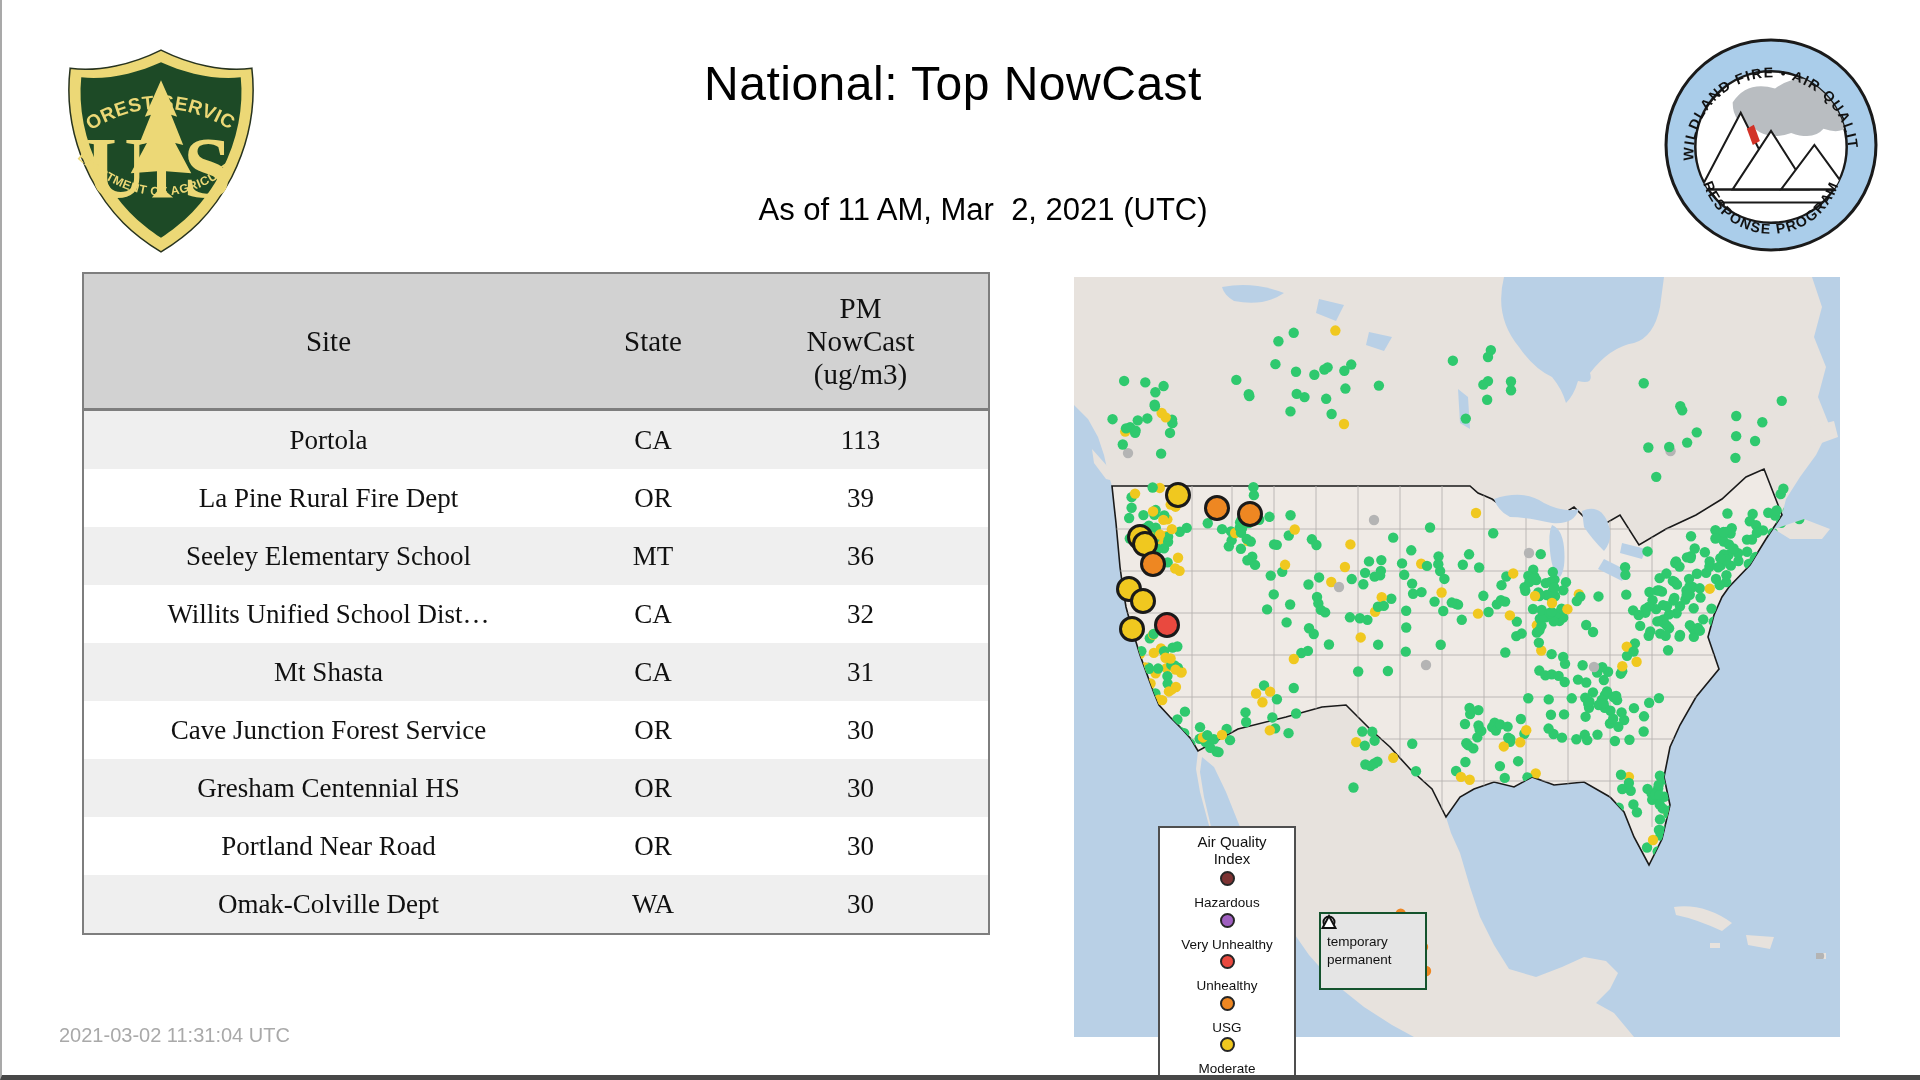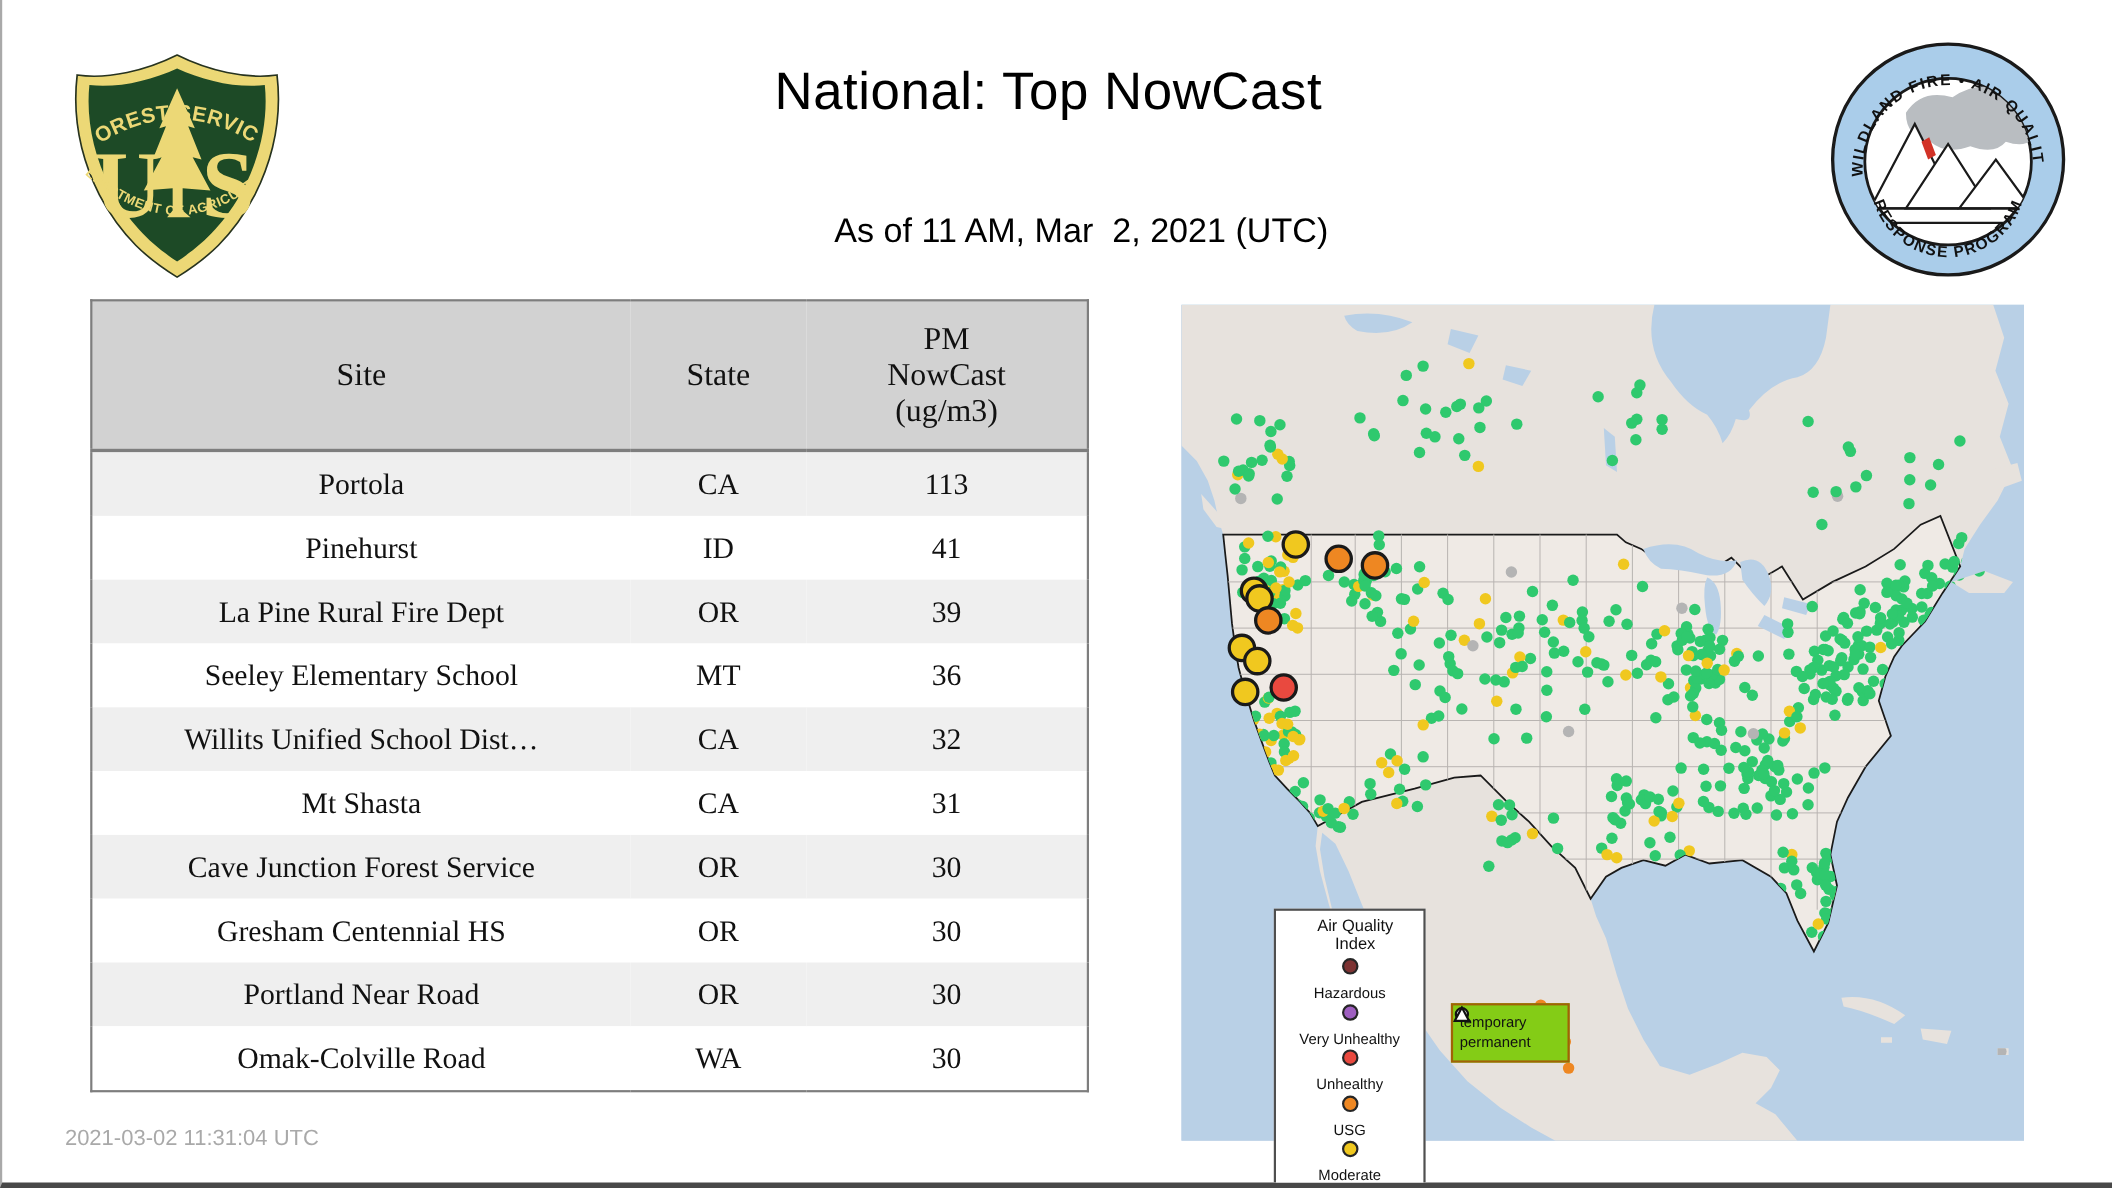--- a/index.html
+++ b/index.html
@@ -25,22 +25,22 @@
   .col-site{width:490px;} .col-state{width:160px;} .col-pm{width:256px;}
 
   
   .map{position:absolute;left:1072px;top:277px;width:766px;height:760px;background:#b9d0e6;}
   .map svg{position:absolute;left:0;top:0;}
   .maplegend{position:absolute;left:84px;top:549px;width:138px;background:#fff;border:2px solid #4f4f4f;
              padding:5px 8px 8px 8px;font-size:13.5px;color:#111;box-sizing:border-box;}
   .maplegend .lg-title{text-align:center;font-size:15px;margin-bottom:4px;margin-left:10px;}
   .lg-item{display:flex;align-items:center;gap:7px;line-height:19.5px;flex-direction:column;}
   .lg-swatch{width:11px;height:11px;border-radius:50%;border:2.5px solid #262626;flex:0 0 auto;}
-  .shapelegend{position:absolute;left:245px;top:635px;width:108px;background:#84cc16;border:2px solid #a16207;
-               padding:7px 6px;font-size:13.5px;color:#111;box-sizing:border-box;}
+  .shapelegend{position:absolute;left:245px;top:635px;width:108px;background:#e5e5e5;border:2px solid #14532d;
+               padding:19px 6px;font-size:13.5px;color:#111;box-sizing:border-box;}
   .sh-item{display:flex;align-items:center;gap:5px;line-height:18px;}
 </style>
 </head>
 <body>
 
 <div class="page">
 
   <svg class="fs-logo" viewBox="0 0 200 212">
     <defs>
       <path id="fs-top-arc" d="M 30,86 Q 100,42 170,86" fill="none"></path>
@@ -104,25 +104,20 @@
           <th>PM
 NowCast
 (ug/m3)</th>
         </tr>
       </thead>
     <tbody id="aq-body">
         <tr>
           <td>Portola</td>
           <td>CA</td>
           <td>113</td>
-        </tr>
-        <tr>
-          <td>Pinehurst</td>
-          <td>ID</td>
-          <td>41</td>
         </tr>
         <tr>
           <td>La Pine Rural Fire Dept</td>
           <td>OR</td>
           <td>39</td>
         </tr>
         <tr>
           <td>Seeley Elementary School</td>
           <td>MT</td>
           <td>36</td>
@@ -146,21 +141,21 @@
           <td>Gresham Centennial HS</td>
           <td>OR</td>
           <td>30</td>
         </tr>
         <tr>
           <td>Portland Near Road</td>
           <td>OR</td>
           <td>30</td>
         </tr>
         <tr>
-          <td>Omak-Colville Road</td>
+          <td>Omak-Colville Dept</td>
           <td>WA</td>
           <td>30</td>
         </tr>
       </tbody>
   </table>
 
   <div class="map">
     <svg id="map-svg" width="766" height="760" viewBox="0 0 766 760">
       <defs>
         <path id="landmass" d="M 0,0 L 738,0 L 748,30 L 740,60 L 752,90 L 744,120 L 756,150 L 742,178 L 726,200 L 712,222 L 708,238

